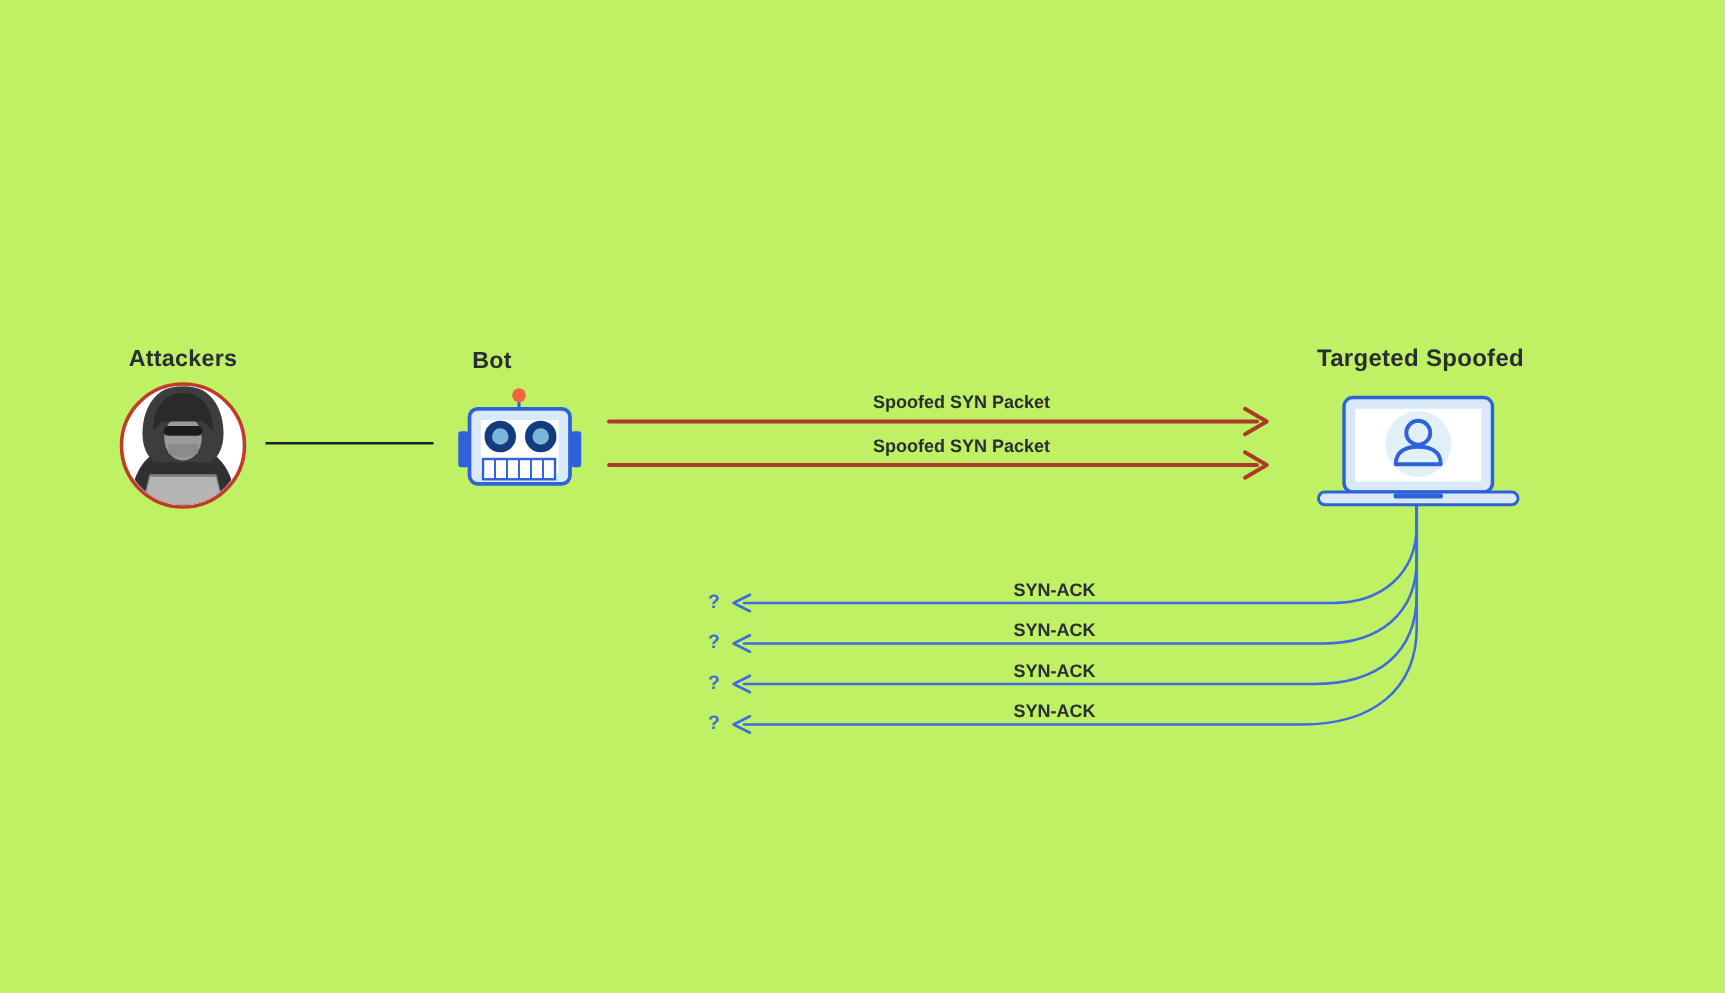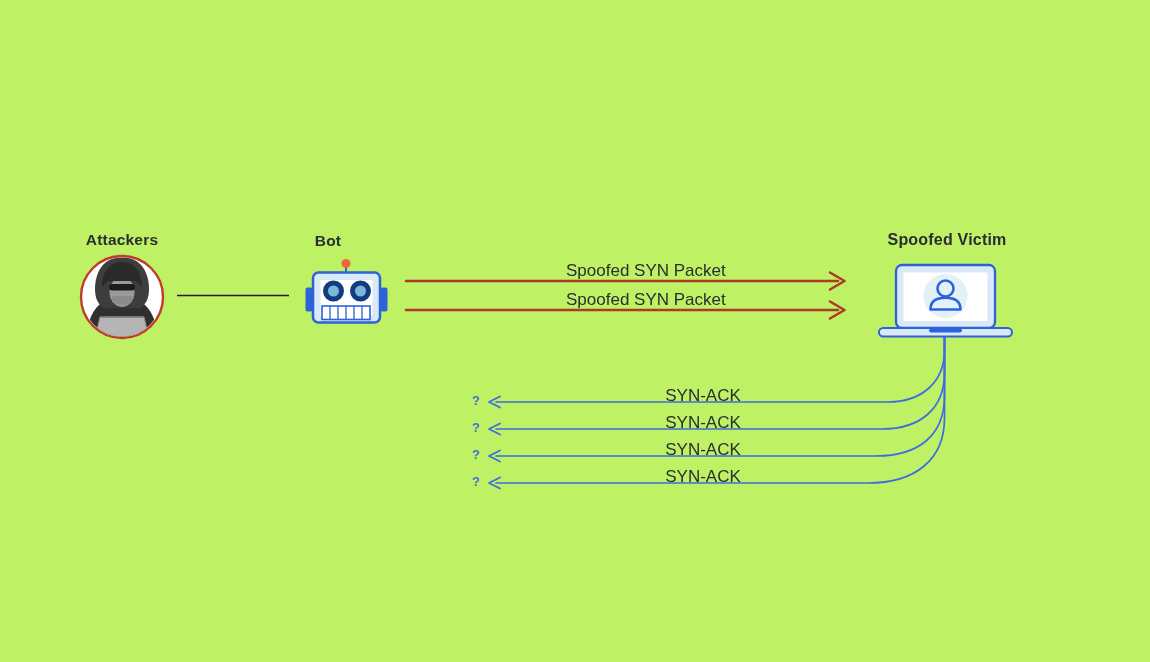--- a/index.html
+++ b/index.html
@@ -11,21 +11,21 @@
     overflow:hidden;
   }
   .diagram-svg{position:absolute;left:0;top:0;}
   .label{
     position:absolute;
     color:#2b2d33;
     text-align:center;
     white-space:nowrap;
   }
   .node-label{font-size:15.5px;font-weight:700;letter-spacing:.2px;}
-  .arrow-label{font-size:17px;font-weight:400;}
+  .arrow-label{font-size:12px;font-weight:700;}
   .q-marker{
     position:absolute;
     color:#3e6be1;
     font-size:13px;font-weight:700;
     text-align:center;
   }
 </style>
 </head>
 <body>
 
@@ -111,21 +111,21 @@
         <circle cx="945.5" cy="288.5" r="8"></circle>
         <path d="M 930.5 309.5 C 930.5 301 937 297.8 945.5 297.8 C 954 297.8 960.5 301 960.5 309.5 Z"></path>
       </g>
       <rect x="879" y="328" width="133" height="8.5" rx="4.2" fill="#d9e9f8" stroke="#2e62d9" stroke-width="2"></rect>
       <rect x="929" y="328.8" width="33" height="3.6" rx="1.8" fill="#2e62d9"></rect>
     </g>
   </svg>
 
   <div class="label node-label" style="left:52px;top:231px;width:140px;">Attackers</div>
   <div class="label node-label" style="left:268px;top:232px;width:120px;">Bot</div>
-  <div class="label node-label" style="left:866px;top:231px;width:162px;font-size:16px;">Spoofed Victim</div>
+  <div class="label node-label" style="left:866px;top:231px;width:162px;font-size:16px;">Targeted Spoofed</div>
 
   <div class="label arrow-label" style="left:566px;top:261px;width:150px;">Spoofed SYN Packet</div>
   <div class="label arrow-label" style="left:566px;top:290px;width:150px;">Spoofed SYN Packet</div>
 
   <div class="label arrow-label" style="left:628px;top:386px;width:150px;">SYN-ACK</div>
   <div class="label arrow-label" style="left:628px;top:413px;width:150px;">SYN-ACK</div>
   <div class="label arrow-label" style="left:628px;top:440px;width:150px;">SYN-ACK</div>
   <div class="label arrow-label" style="left:628px;top:467px;width:150px;">SYN-ACK</div>
 
   <div class="q-marker" style="left:468px;top:393px;width:16px;">?</div>

